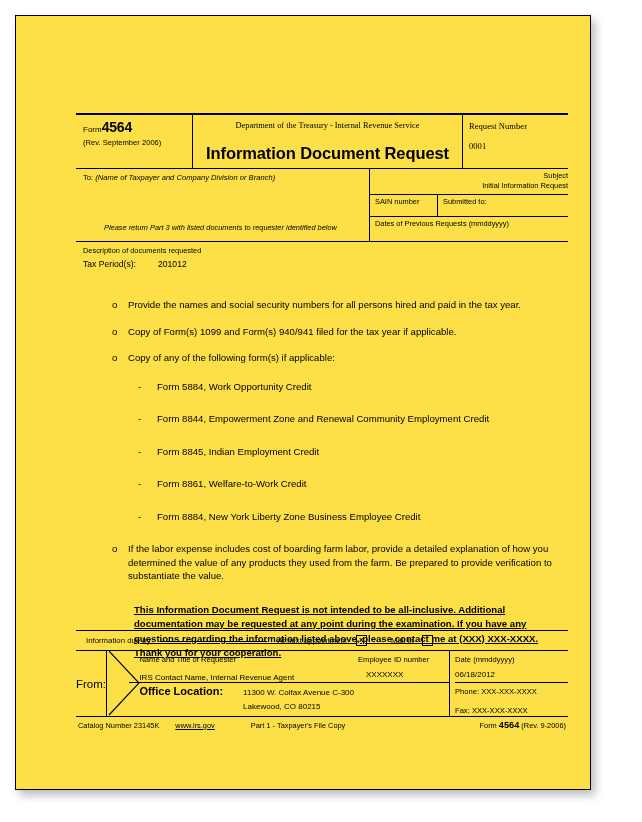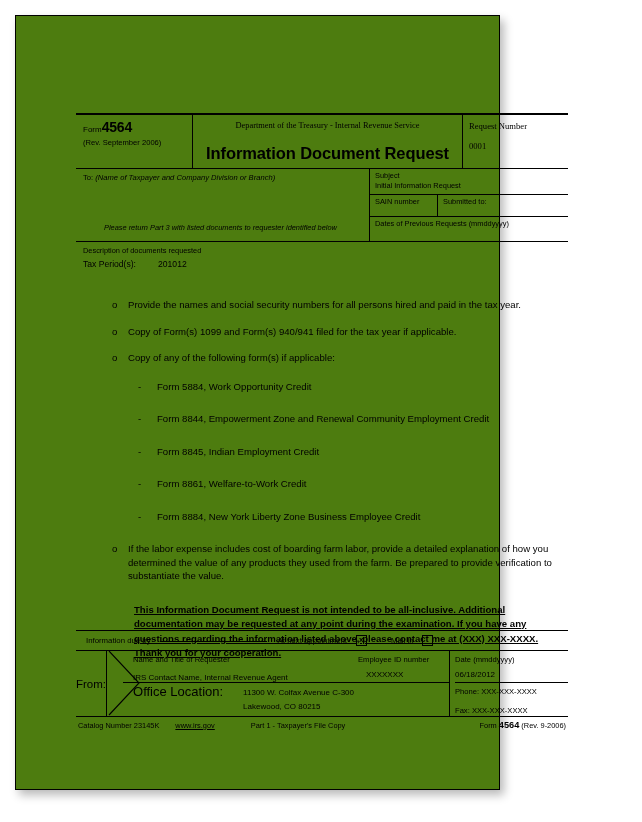--- a/index.html
+++ b/index.html
@@ -20,23 +20,23 @@
     width: 642px;
     height: 822px;
     background: #ffffff;
   }
 
   
   #sheet {
     position: absolute;
     left: 15px;
     top: 15px;
-    width: 485px;
+    width: 576px;
     height: 775px;
-    background: #4d7c0f;
+    background: #fde047;
     border: 1.5px solid #000000;
     box-shadow: 4px 5px 9px rgba(0,0,0,0.28);
     box-sizing: border-box;
   }
 
   
   #form {
     position: absolute;
     left: 60px;
     top: 97px;
@@ -137,21 +137,21 @@
   }
   .tob-right {
     flex: 1;
     box-sizing: border-box;
   }
   .sub-cell {
     box-sizing: border-box;
     padding: 2px 0 2px 5px;
     border-bottom: 1px solid #000;
   }
-  .sub-cell.h1 { height: 26px; }
+  .sub-cell.h1 { height: 26px; text-align: right; }
   .sub-cell.h2 { height: 22px; padding: 0; display: flex; }
   .sub-cell.h3 { height: 24px; border-bottom: none; }
   .lbl {
     font-size: 7.4px;
     line-height: 10px;
     white-space: nowrap;
   }
   .val {
     font-size: 7.4px;
     line-height: 10px;
@@ -314,21 +314,21 @@
   .rowA { height: 32px; border-bottom: 1px solid #000; box-sizing: border-box; }
   .rowA.nb { border-bottom: none; }
   .cellline { font-size: 7.6px; line-height: 11px; white-space: nowrap; }
   .cellline.v { font-size: 8px; line-height: 11px; margin-top: 4px; }
   .fm-names .l1 { padding: 3px 0 0 10px; }
   .fm-eid .l1 { padding: 3px 0 0 4px; }
   .fm-eid .l2 { padding-left: 12px; }
   .fm-date .l1 { padding-top: 3px; }
   .fm-date .l2 { padding-top: 0; }
   .office-row { padding: 3px 0 0 10px; display: flex; }
-  .office-lbl { font-size: 13px; line-height: 11px; white-space: nowrap; }
+  .office-lbl { font-size: 11px; line-height: 11px; white-space: nowrap; font-weight: bold; }
   .office-addr { margin-left: 20px; font-size: 8px; line-height: 14px; white-space: nowrap; }
 
   .catrow {
     height: 16px;
     display: flex;
     align-items: center;
     font-size: 7.4px;
     white-space: nowrap;
     padding-left: 2px;
     position: relative;

